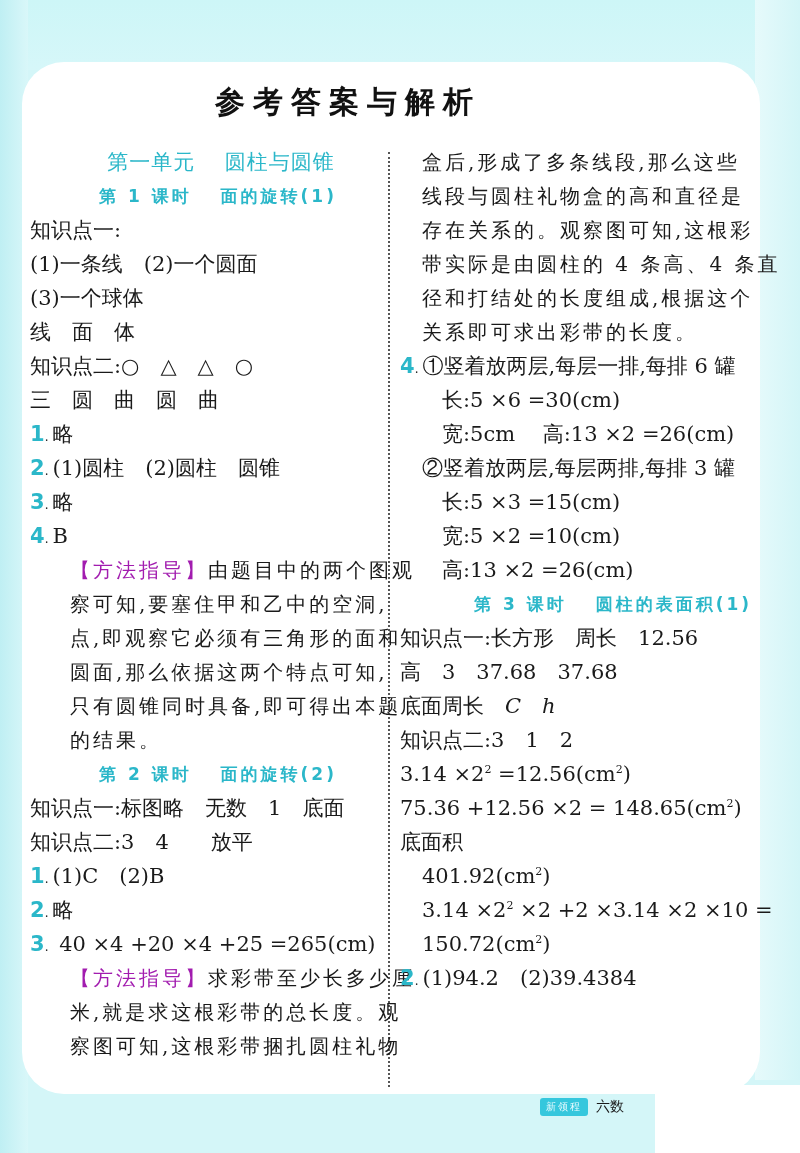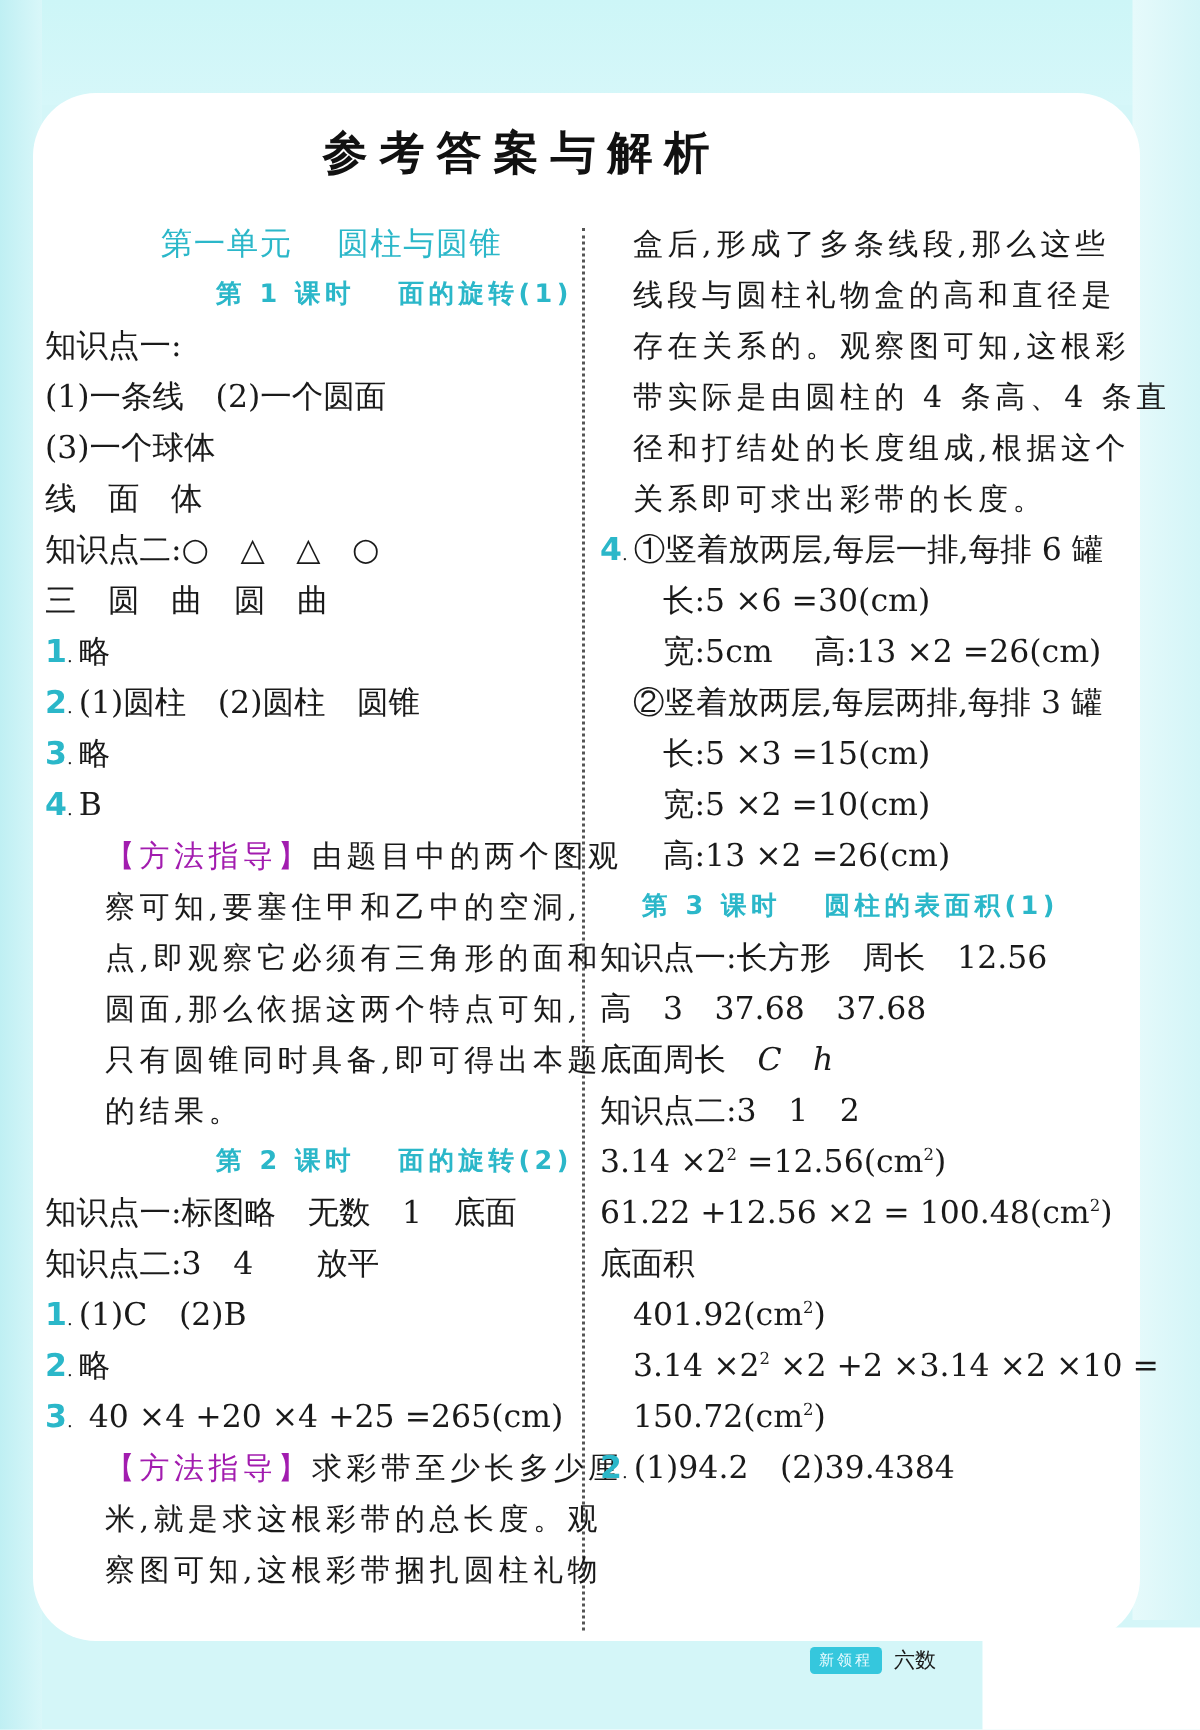--- a/index.html
+++ b/index.html
@@ -43,21 +43,21 @@
     position: absolute; left: 388px; top: 152px; height: 935px; width: 0;
     border-left: 2px dotted #555;
   }
   .line { white-space: pre; height: 34px; }
   .unit-title {
     color: #2bb7c9; font-family: "DejaVu Sans", sans-serif; font-size: 21px;
     text-align: center; padding-left: 30px; letter-spacing: 1px;
   }
   .lesson-title {
     color: #2bb7c9; font-family: "DejaVu Sans", sans-serif; font-size: 17px;
-    font-weight: bold; text-align: right; letter-spacing: 3px; padding-left: 24px;
+    font-weight: bold; text-align: center; letter-spacing: 3px; padding-left: 24px;
   }
   .num {
     color: #2bb7c9; font-weight: bold; font-family: "DejaVu Sans", sans-serif;
   }
   .num-dot { color: #1a1a1a; font-size: 12px; margin-right: 4px; }
   .indent { padding-left: 40px; }
   .indent2 { padding-left: 42px; }
   .method {
     color: #a21caf; font-family: "DejaVu Sans", sans-serif;
   }
@@ -124,27 +124,27 @@
   <div class="line para indent2" style="padding-left:22px">带实际是由圆柱的 4 条高、4 条直</div>
   <div class="line para indent2" style="padding-left:22px">径和打结处的长度组成,根据这个</div>
   <div class="line para indent2" style="padding-left:22px">关系即可求出彩带的长度。</div>
   <div class="line"><span class="num">4</span><span class="num-dot">.</span><span>①竖着放两层,每层一排,每排 6 罐</span></div>
   <div class="line indent2">长:5 ×6 =30(cm)</div>
   <div class="line indent2">宽:5cm　 高:13 ×2 =26(cm)</div>
   <div class="line" style="padding-left:22px">②竖着放两层,每层两排,每排 3 罐</div>
   <div class="line indent2">长:5 ×3 =15(cm)</div>
   <div class="line indent2">宽:5 ×2 =10(cm)</div>
   <div class="line indent2">高:13 ×2 =26(cm)</div>
-  <div class="line lesson-title" style="text-align:left;padding-left:28px">第 3 课时　 圆柱的表面积(1)</div>
+  <div class="line lesson-title" style="text-align:right;padding-left:28px">第 3 课时　 圆柱的表面积(1)</div>
   <div class="line">知识点一:长方形　周长　12.56</div>
   <div class="line">高　3　37.68　37.68</div>
   <div class="line"><span>底面周长　</span><i>C</i><span>　</span><i>h</i></div>
   <div class="line">知识点二:3　1　2</div>
   <div class="line"><span>3.14 ×2</span><sup>2</sup><span> =12.56(cm</span><sup>2</sup><span>)</span></div>
-  <div class="line"><span>61.22 +12.56 ×2 = 100.48(cm</span><sup>2</sup><span>)</span></div>
+  <div class="line"><span>75.36 +12.56 ×2 = 148.65(cm</span><sup>2</sup><span>)</span></div>
   <div class="line">底面积</div>
   <div class="line" style="padding-left:22px"><span>401.92(cm</span><sup>2</sup><span>)</span></div>
   <div class="line" style="padding-left:22px"><span>3.14 ×2</span><sup>2</sup><span> ×2 +2 ×3.14 ×2 ×10 =</span></div>
   <div class="line" style="padding-left:22px"><span>150.72(cm</span><sup>2</sup><span>)</span></div>
   <div class="line"><span class="num">2</span><span class="num-dot">.</span><span>(1)94.2　(2)39.4384</span></div>
 </div>
 
 <div class="footer">
   <span class="badge">新领程</span>
   <span class="footer-text">六数</span>

